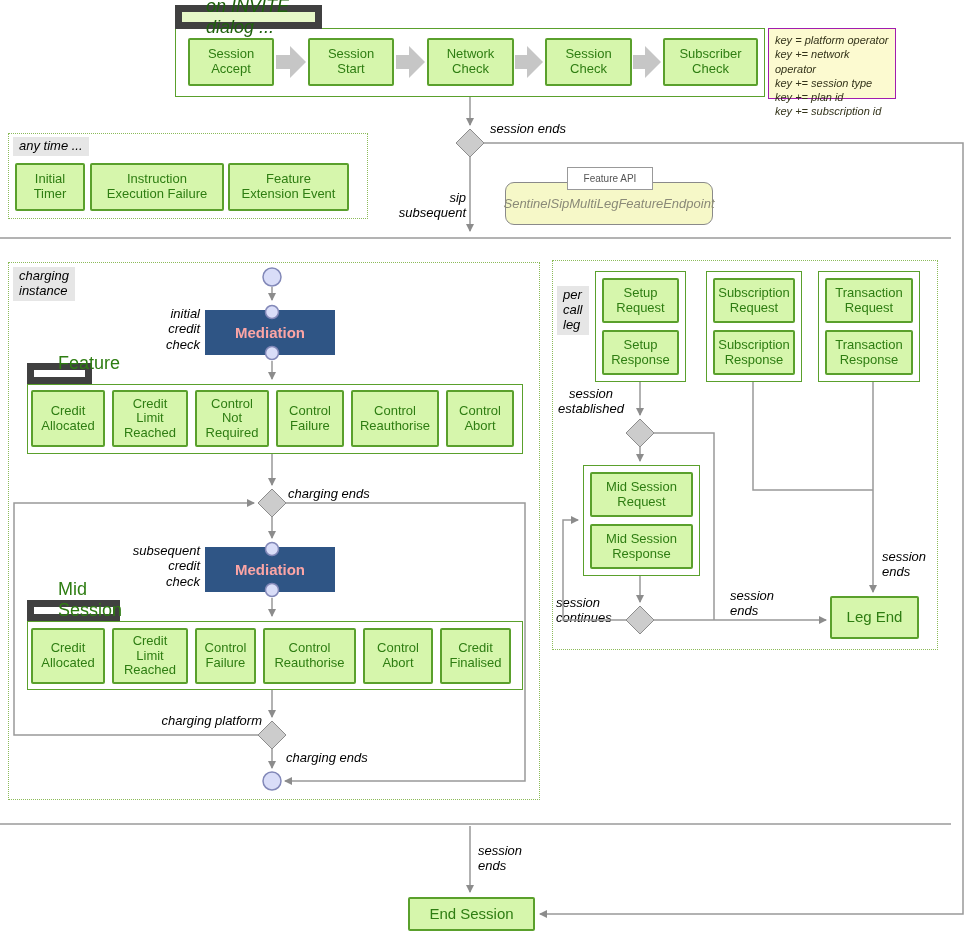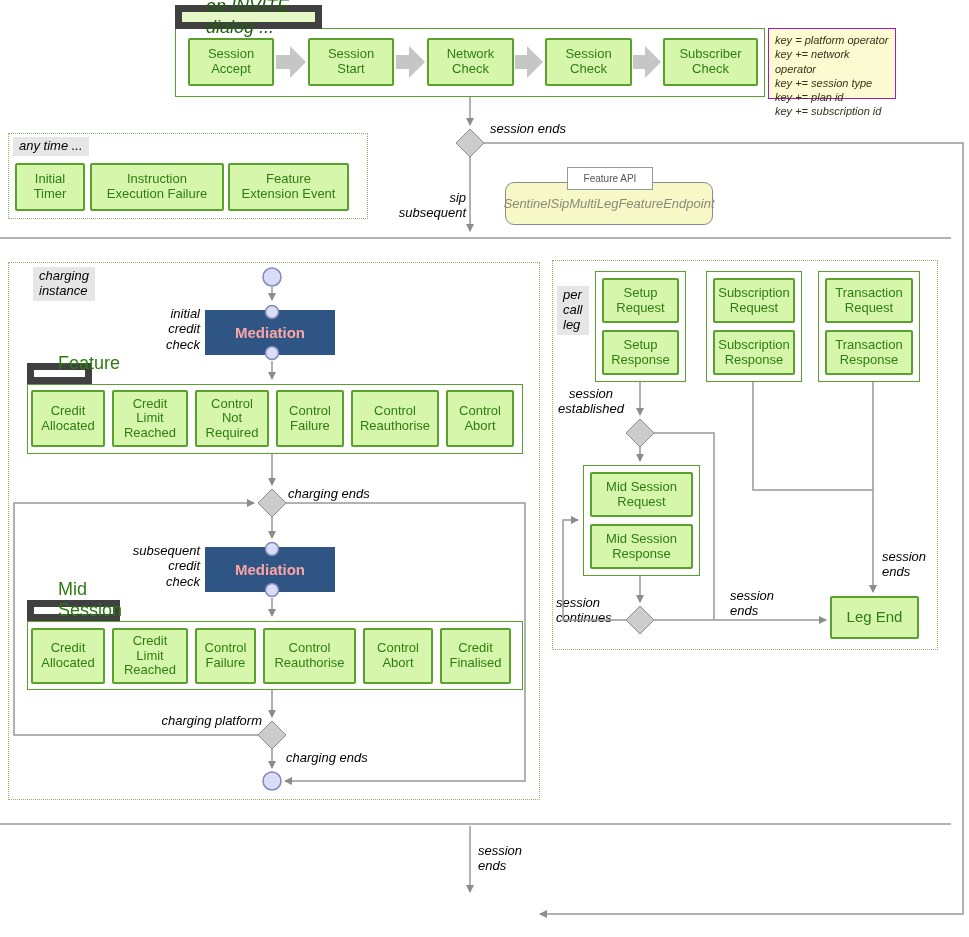--- a/index.html
+++ b/index.html
@@ -80,21 +80,21 @@
 Timer</div>
     <div class="box" style="left:228px;top:163px;width:121px;height:48px;">Feature
 Extension Event</div>
     <div class="box" style="left:90px;top:163px;width:134px;height:48px;">Instruction
 Execution Failure</div>
 
     <div class="endpoint" style="left:505px;top:182px;width:208px;height:43px;">SentinelSipMultiLegFeatureEndpoint</div>
     <div class="fatab" style="left:567px;top:167px;width:86px;height:23px;">Feature API</div>
 
     <div class="dotted" style="left:8px;top:262px;width:532px;height:538px;"></div>
-    <div class="lane-label" style="left:13px;top:267px;margin-left:20px;">charging
+    <div class="lane-label" style="left:13px;top:267px;">charging
 instance</div>
 
     <div class="lbl r" style="left:118px;top:306px;width:82px;">initial
 credit
 check</div>
     <div class="med" style="left:205px;top:310px;width:130px;height:45px;">Mediation</div>
 
     <div class="tab" style="left:27px;top:363px;width:65px;height:21px;">Feature ...</div>
     <div class="grp" style="left:27px;top:384px;width:496px;height:70px;"></div>
     <div class="row" style="left:31px;top:390px;">
@@ -178,20 +178,21 @@
 continues</div>
     <div class="lbl" style="left:730px;top:588px;">session
 ends</div>
     <div class="lbl" style="left:882px;top:549px;">session
 ends</div>
 
     <div class="box big" style="left:830px;top:596px;width:89px;height:43px;">Leg End</div>
 
     <div class="lbl" style="left:478px;top:843px;">session
 ends</div>
+    <div class="box big" style="left:408px;top:897px;width:127px;height:34px;">End Session</div>
   </div>
 
   <svg width="969" height="937" viewBox="0 0 969 937">
     <defs>
       <marker id="arr" markerWidth="9" markerHeight="9" refX="7" refY="4" orient="auto" markerUnits="userSpaceOnUse">
         <path d="M0,0 L8,4 L0,8 z" fill="#8c8c8c"></path>
       </marker>
     </defs>
 
     <path d="M0,238 H951" stroke="#b3b3b3" stroke-width="2" fill="none"></path>

